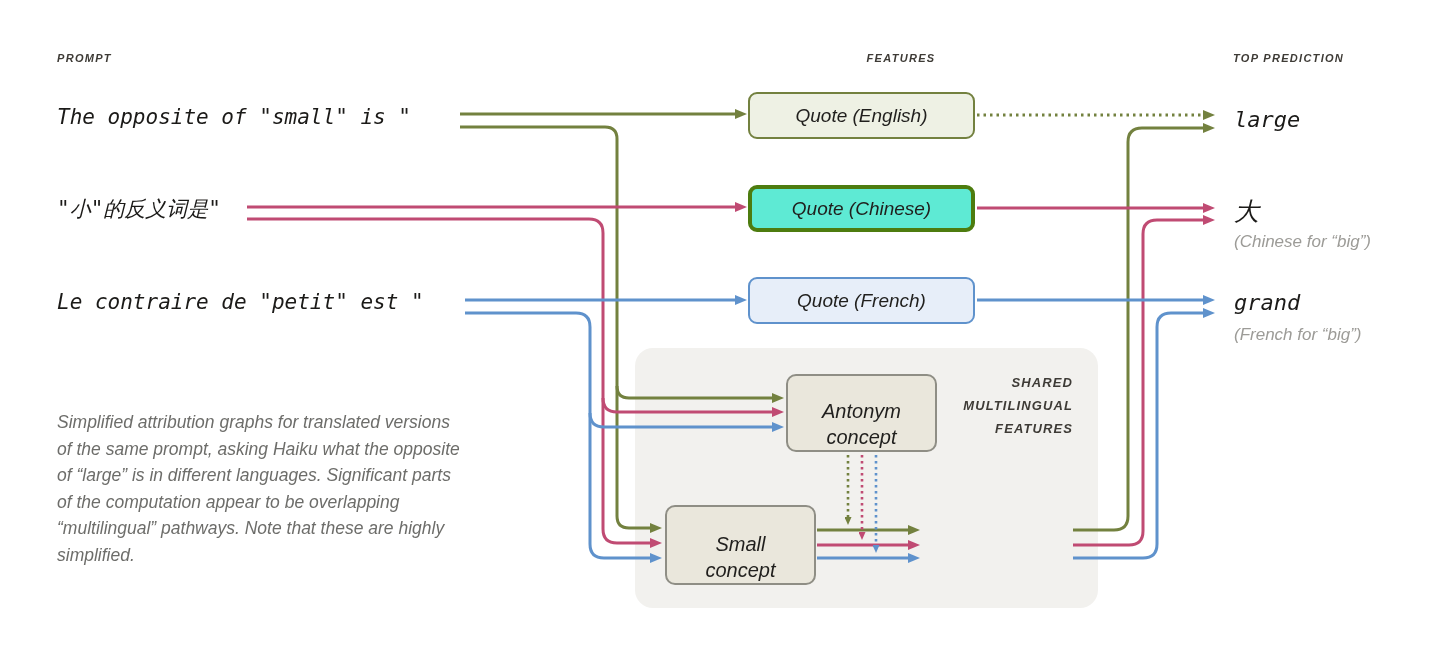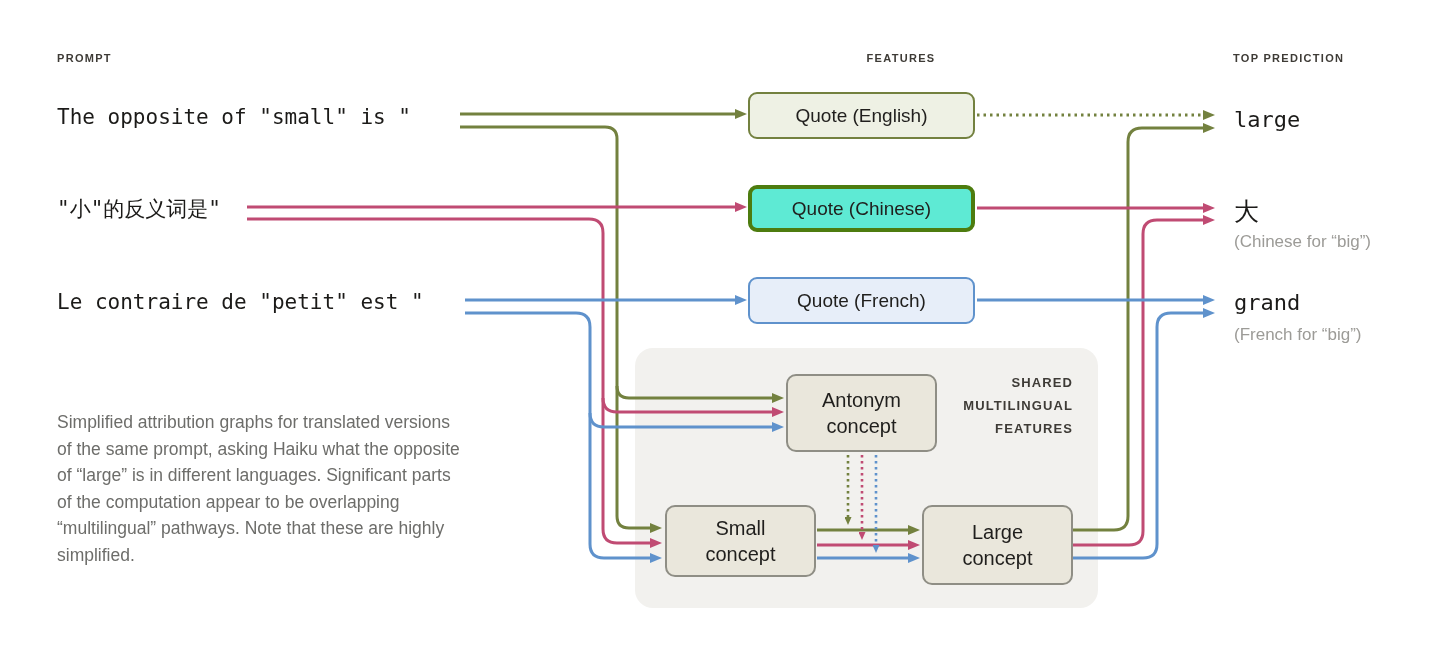--- a/index.html
+++ b/index.html
@@ -1,39 +1,39 @@
 <!DOCTYPE html>
 <html><head>
 <meta charset="utf-8">
 <style>
   html,body{margin:0;padding:0;background:#ffffff;}
   .canvas{position:relative;width:1456px;height:662px;background:#ffffff;overflow:hidden;
-          font-family:"Liberation Sans","DejaVu Sans",sans-serif;}
+          font-family:"Liberation Sans","DejaVu Sans",sans-serif;font-style:italic;}
   .col-header{position:absolute;top:52px;font-size:11px;font-weight:700;letter-spacing:1.3px;
               color:#3e3b36;white-space:nowrap;}
   .prompt{position:absolute;left:57px;font-family:"DejaVu Sans Mono","Liberation Mono",monospace;
           font-size:21px;color:#1b1a18;white-space:nowrap;}
   svg.flows{position:absolute;left:0;top:0;z-index:2;}
   .shared-container{position:absolute;left:635px;top:348px;width:463px;height:260px;
                     background:#f2f1ee;border-radius:18px;z-index:1;}
   .shared-label{position:absolute;left:953px;top:372px;width:120px;text-align:right;
                 font-size:13px;font-weight:700;letter-spacing:1.1px;line-height:1.75;
                 color:#3e3b36;z-index:3;}
   .feature-box{position:absolute;left:748px;width:227px;height:47px;border-radius:9px;
                display:flex;align-items:center;justify-content:center;z-index:3;
                font-size:19px;color:#201f1d;box-sizing:border-box;}
   .feature-en{top:92px;background:#eef1e4;border:2px solid #73813f;}
   .feature-zh{top:185px;background:#5eead4;border:4px solid #4d7c0f;}
   .feature-fr{top:277px;background:#e7eef9;border:2px solid #5f92cc;}
   .concept-box{position:absolute;border-radius:10px;background:#eae7dc;border:2px solid #8f8e85;
-               display:flex;align-items:center;justify-content:center;text-align:center;
+               display:flex;align-items:flex-end;justify-content:center;text-align:center;
                font-size:20px;line-height:1.3;color:#201f1d;z-index:3;box-sizing:border-box;}
   .concept-box span{display:inline-block;max-width:104px;}
   .concept-antonym{left:786px;top:374px;width:151px;height:78px;}
-  .concept-small{left:665px;top:505px;width:151px;height:72px;}
+  .concept-small{left:665px;top:505px;width:151px;height:80px;}
   .concept-large{left:922px;top:505px;width:151px;height:80px;}
   .prediction-word{position:absolute;left:1234px;font-family:"DejaVu Sans Mono","Liberation Mono",monospace;
                    font-size:22px;color:#1b1a18;white-space:nowrap;z-index:3;}
   .prediction-cjk{font-family:"DejaVu Sans",sans-serif;font-size:25px;}
   .prediction-note{position:absolute;left:1234px;font-size:17px;color:#9c9b97;white-space:nowrap;z-index:3;}
   .caption{position:absolute;left:57px;top:409px;width:408px;font-size:17.5px;line-height:1.52;
            color:#6d6d6a;z-index:3;}
 </style>
 </head>
 <body>
@@ -113,23 +113,20 @@
   <div class="feature-box feature-fr">
     <span>Quote (French)</span>
   </div>
 
   <div class="concept-box concept-antonym">
     <span>Antonym concept</span>
   </div>
   <div class="concept-box concept-small">
     <span>Small concept</span>
   </div>
-  <div class="concept-box concept-large">
-    <span>Large concept</span>
-  </div>
 
   <div class="prediction-word" style="top:107px;">large</div>
 
   <div class="prediction-word prediction-cjk" style="top:195px;">大</div>
   <div class="prediction-note" style="top:232px;">(Chinese for “big”)</div>
 
   <div class="prediction-word" style="top:290px;">grand</div>
   <div class="prediction-note" style="top:325px;">(French for “big”)</div>
 
   <div class="caption">Simplified attribution graphs for translated versions of the same prompt, asking Haiku what the opposite of “large” is in different languages. Significant parts of the computation appear to be overlapping “multilingual” pathways. Note that these are highly simplified.</div>

